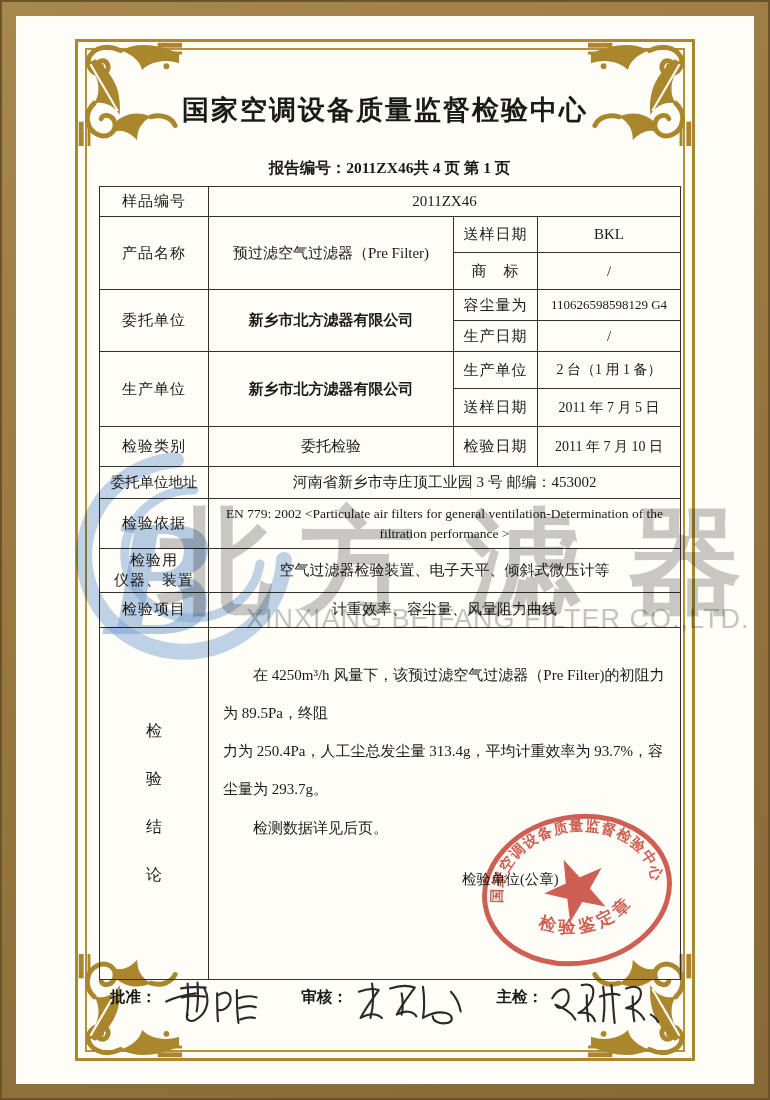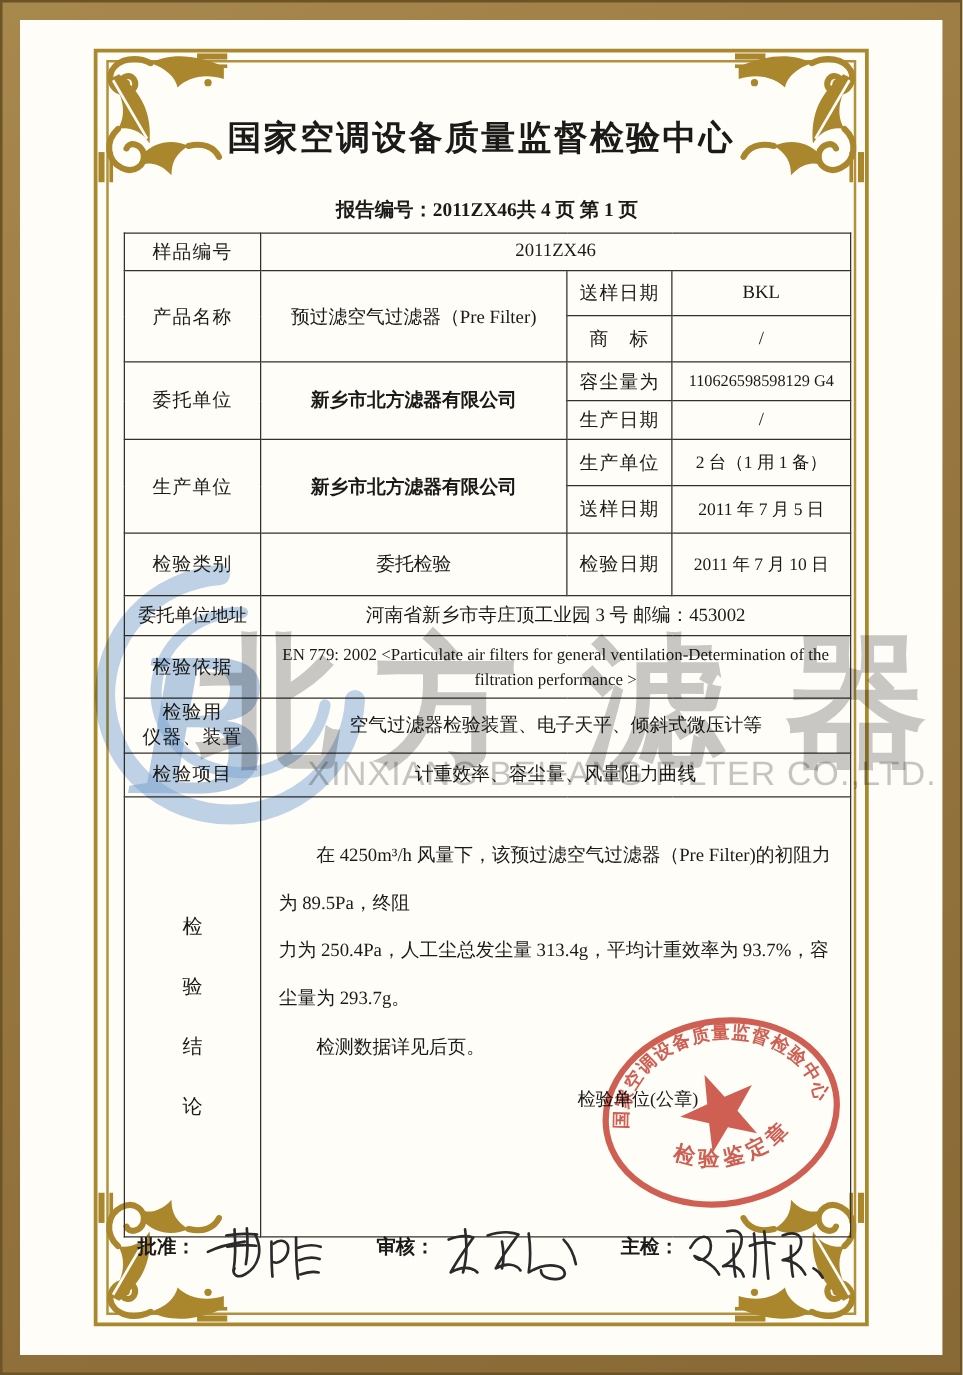--- a/index.html
+++ b/index.html
@@ -188,21 +188,21 @@
     <tr style="height:37px">
       <td class="lbl" rowspan="2">生产单位</td>
       <td rowspan="2" style="font-weight:bold">新乡市北方滤器有限公司</td>
       <td class="lbl">生产单位</td>
       <td class="small" style="font-size:14px">2 台（1 用 1 备）</td>
     </tr>
     <tr style="height:38px">
       <td class="lbl">送样日期</td>
       <td class="small" style="font-size:14px">2011 年 7 月 5 日</td>
     </tr>
-    <tr style="height:50px">
+    <tr style="height:40px">
       <td class="lbl">检验类别</td>
       <td>委托检验</td>
       <td class="lbl">检验日期</td>
       <td class="small" style="font-size:14px">2011 年 7 月 10 日</td>
     </tr>
     <tr style="height:32px">
       <td class="lbl" style="letter-spacing:0;font-size:14.5px">委托单位地址</td>
       <td colspan="3">河南省新乡市寺庄顶工业园 3 号  邮编：453002</td>
     </tr>
     <tr style="height:50px">

